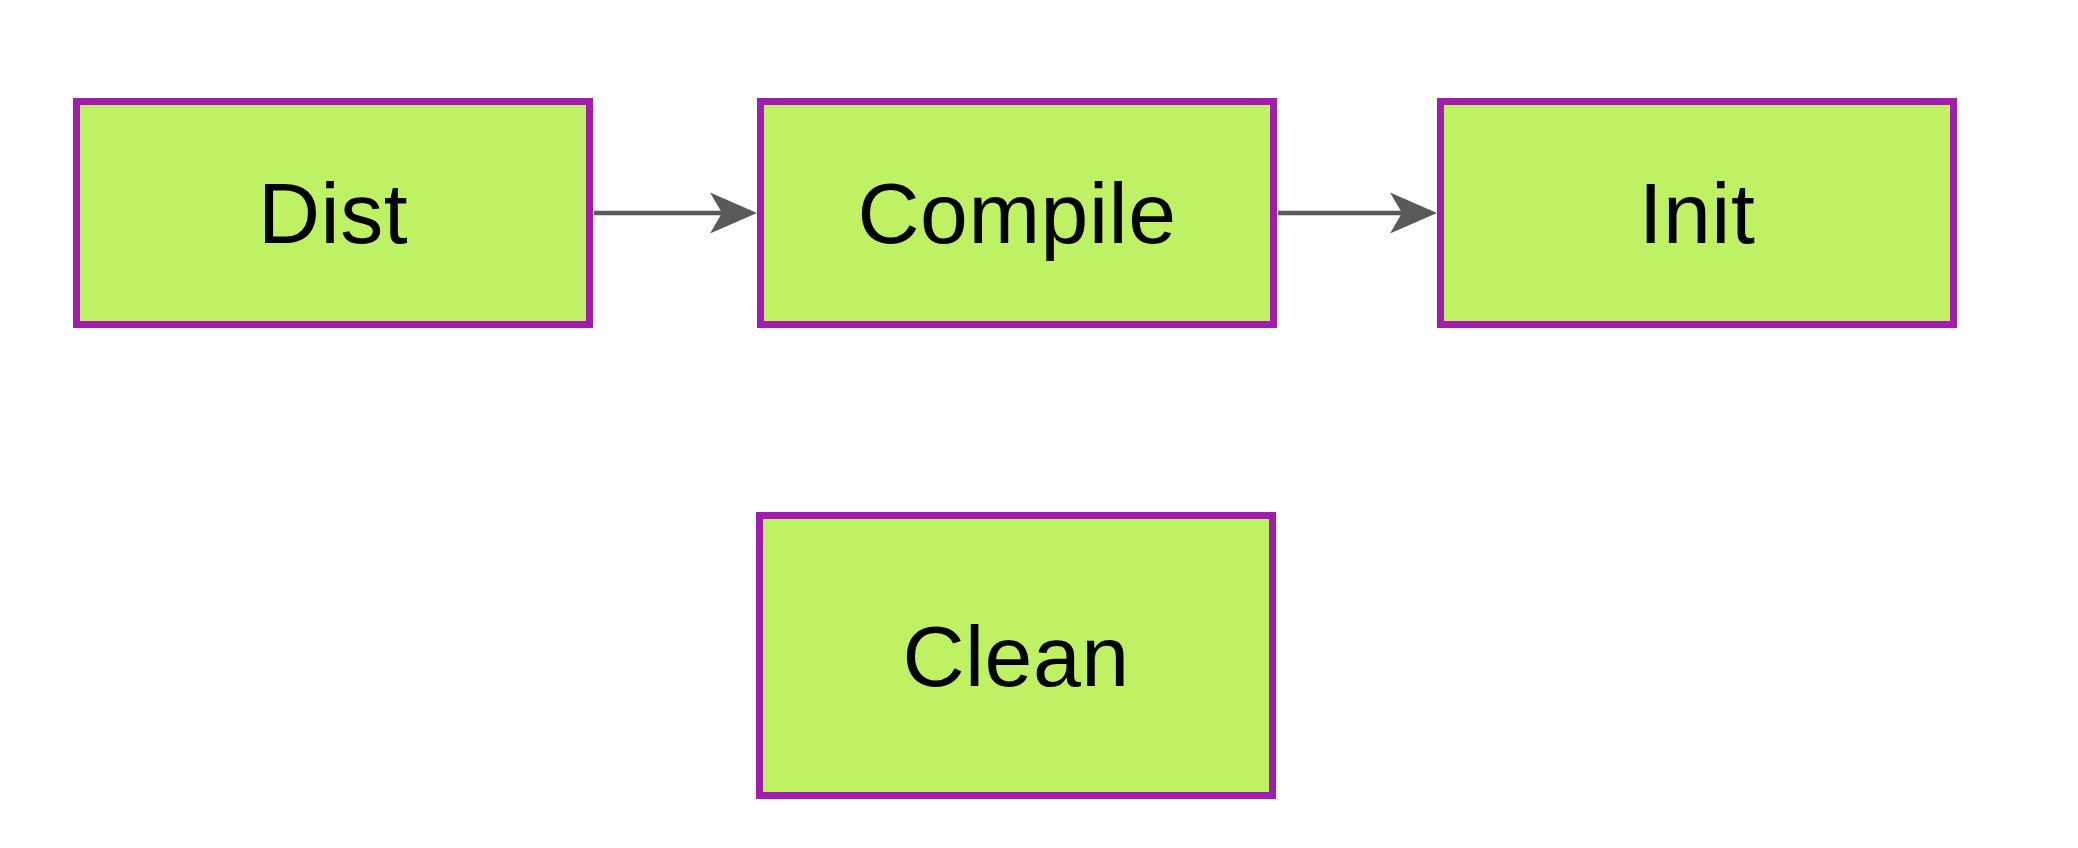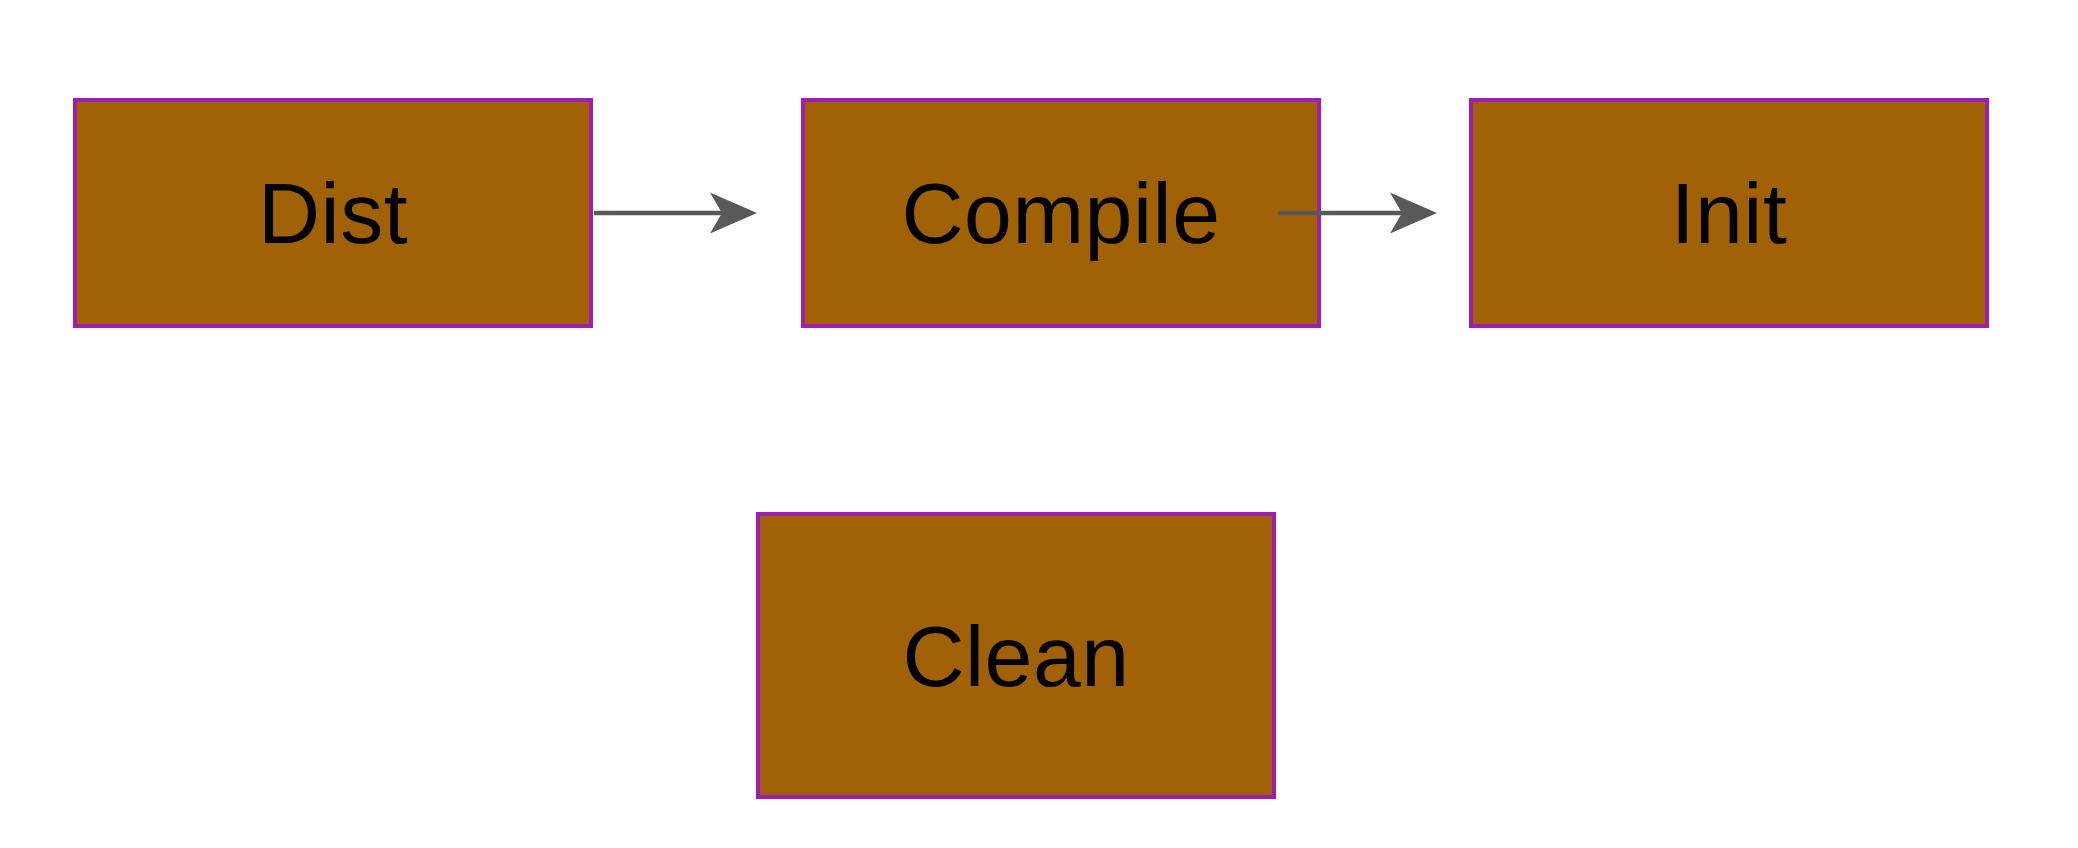--- a/index.html
+++ b/index.html
@@ -12,37 +12,37 @@
     width: 2078px;
     height: 848px;
     background: #ffffff;
     font-family: "Liberation Sans", sans-serif;
     overflow: hidden;
   }
   .node {
     position: absolute;
     width: 520px;
     height: 230px;
-    background: #a16207;
-    border: 4px solid #a21caf;
+    background: #bef264;
+    border: 7px solid #a21caf;
     box-sizing: border-box;
     display: flex;
     align-items: center;
     justify-content: center;
   }
   .node .label {
     font-size: 86px;
     line-height: 1;
     color: #000000;
     letter-spacing: 0.5px;
     white-space: nowrap;
   }
   .node-dist    { left: 73px;   top: 98px;  }
-  .node-compile { left: 757px;  top: 98px; margin-left: 44px;  }
-  .node-init    { left: 1437px; top: 98px; margin-left: 32px;  }
+  .node-compile { left: 757px;  top: 98px;  }
+  .node-init    { left: 1437px; top: 98px;  }
   .node-clean   { left: 756px;  top: 512px; height: 287px; }
   .edges {
     position: absolute;
     left: 0;
     top: 0;
     pointer-events: none;
   }
 </style>
 </head>
 <body>

